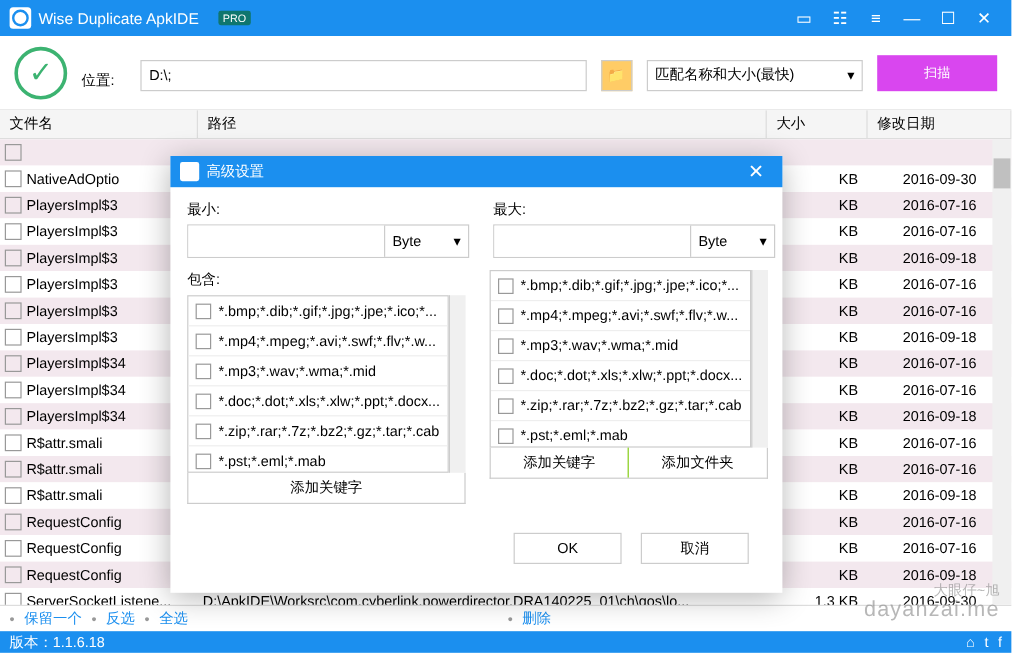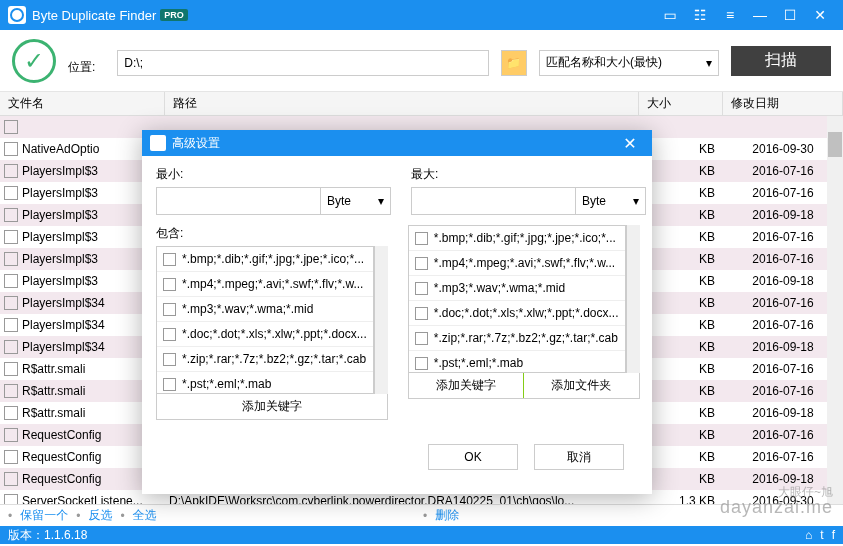--- a/index.html
+++ b/index.html
@@ -1,32 +1,32 @@
 <!DOCTYPE html>
 <html><head>
 <meta charset="utf-8">
 <style>
 *{margin:0;padding:0;box-sizing:border-box;font-family:"Microsoft YaHei",Arial,sans-serif;font-size:12px}
 body{width:843px;height:546px;background:#fff;position:relative;overflow:hidden}
 .titlebar{height:30px;background:#1b8fef;display:flex;align-items:center;padding:0 8px;color:#fff}
 .titlebar .logo{width:18px;height:18px;background:#fff;border-radius:3px;margin-right:6px;position:relative}
 .titlebar .logo:before{content:"";position:absolute;width:10px;height:10px;border:2px solid #1b8fef;border-radius:50%;top:2px;left:2px}
 .titlebar .title{font-size:13px}
-.badge{background:#0f766e;color:#fff;font-size:9px;padding:1px 4px;margin-left:4px;border-radius:2px;font-weight:bold}
+.badge{background:#0f766e;color:#fff;font-size:9px;padding:1px 4px;margin-left:16px;border-radius:2px;font-weight:normal}
 .titlebar .spacer{flex:1}
 .titlebar .ico{width:30px;height:30px;display:flex;align-items:center;justify-content:center;font-size:14px;cursor:pointer}
 .topbar{height:62px;background:#fff;border-bottom:1px solid #e5e5e5;display:flex;align-items:center;padding:0 12px}
 .check-circle{width:44px;height:44px;border:3px solid #3cb371;border-radius:50%;display:flex;align-items:center;justify-content:center;color:#3cb371;font-size:24px}
 .topcenter{flex:1;margin-left:12px}
 .stats{font-size:12px;margin-bottom:6px}
 .locrow{display:flex;align-items:flex-end;gap:12px}
 .locinput{flex:1;height:26px;border:1px solid #ccc;padding:0 6px;margin-left:10px}
 .folder-btn{width:26px;height:26px;border:1px solid #ccc;background:#ffcc66;display:flex;align-items:center;justify-content:center}
 .match-select{width:180px;height:26px;border:1px solid #ccc;display:flex;align-items:center;justify-content:space-between;padding:0 6px;background:#fff}
-.scan-btn{width:100px;height:30px;background:#404040;color:#fff;display:flex;align-items:center;justify-content:center;font-size:16px}
+.scan-btn{width:100px;height:30px;background:#d946ef;color:#fff;display:flex;align-items:center;justify-content:center;font-size:11px}
 .headers{height:24px;background:#f5f5f5;border-bottom:1px solid #ddd;display:flex;align-items:flex-start}
 .headers div{padding:0 8px;border-right:1px solid #ddd;height:100%;display:flex;align-items:center}
 .col-name{width:165px}.col-path{flex:1}.col-size{width:84px}.col-date{width:120px;border-right:none}
 .scrollbar-v{position:absolute;right:0;top:116px;width:16px;height:388px;background:#f0f0f0}
 .scrollbar-v .thumb{width:14px;height:25px;background:#c0c0c0;margin:16px 1px 0}
 .rows{height:388px;overflow:hidden}
 .row{height:22px;display:flex;align-items:center}
 .row.even{background:#fff}.row.odd{background:#f3e8ee}
 .row .cb{width:14px;height:14px;border:1px solid #999;margin:0 4px;flex-shrink:0}
 .row .nm{width:143px;overflow:hidden;white-space:nowrap}
@@ -63,21 +63,21 @@
 .addkw div+div{border-left:1px solid #84cc16}
 .scrollbar-d{width:14px;background:#f0f0f0;border-left:1px solid #ccc}
 .dlg-btns{display:flex;justify-content:flex-end;gap:16px;padding:14px}
 .dlg-btns button{width:90px;height:26px;border:1px solid #ccc;background:#fff;cursor:pointer}
 </style>
 </head>
 <body>
 
 <div class="titlebar">
   <div class="logo"></div>
-  <span class="title">Byte Duplicate Finder</span>
+  <span class="title">Wise Duplicate ApkIDE</span>
   <span class="badge">PRO</span>
   <div class="spacer"></div>
   <div class="ico">▭</div>
   <div class="ico">☷</div>
   <div class="ico">≡</div>
   <div class="ico">—</div>
   <div class="ico">☐</div>
   <div class="ico">✕</div>
 </div>
 

